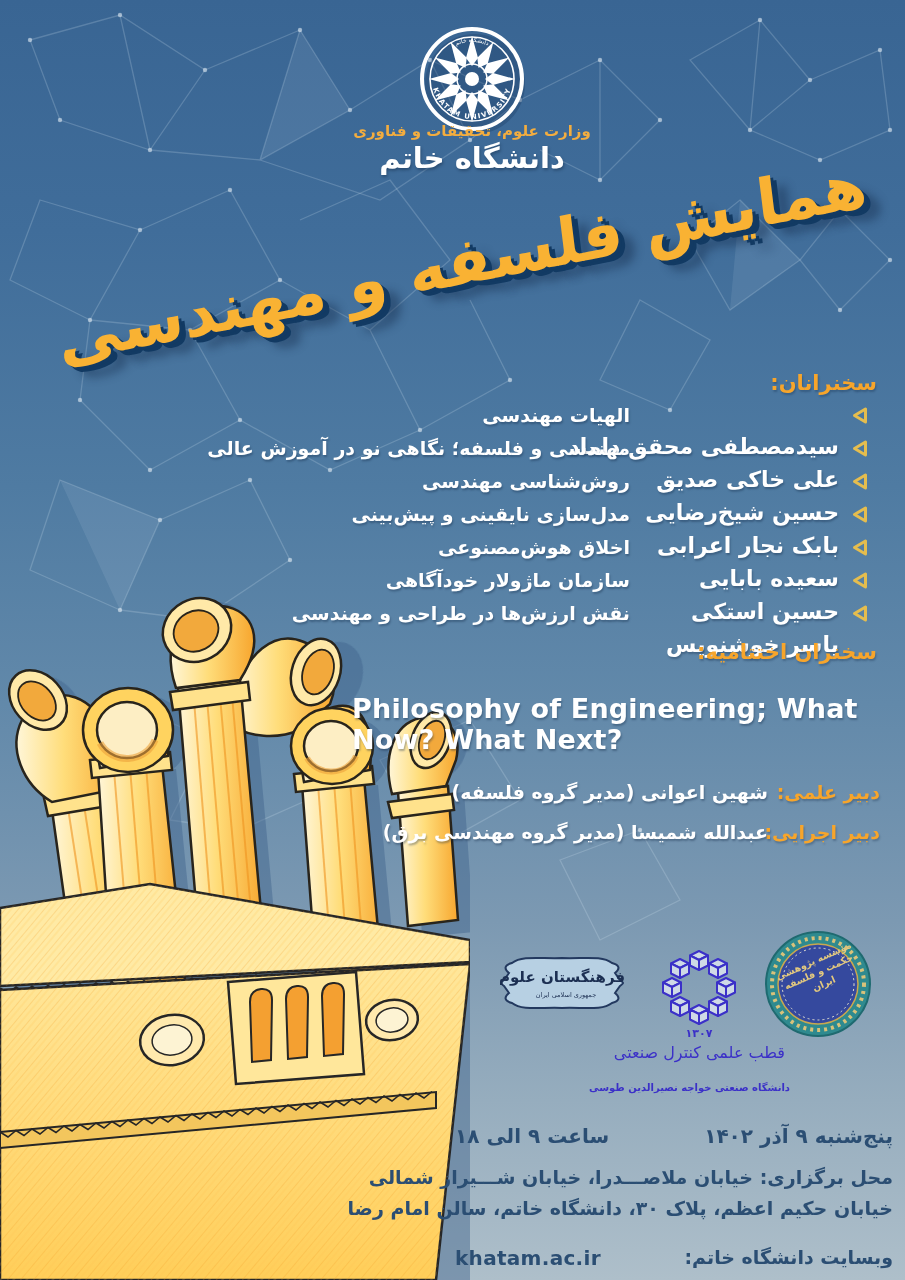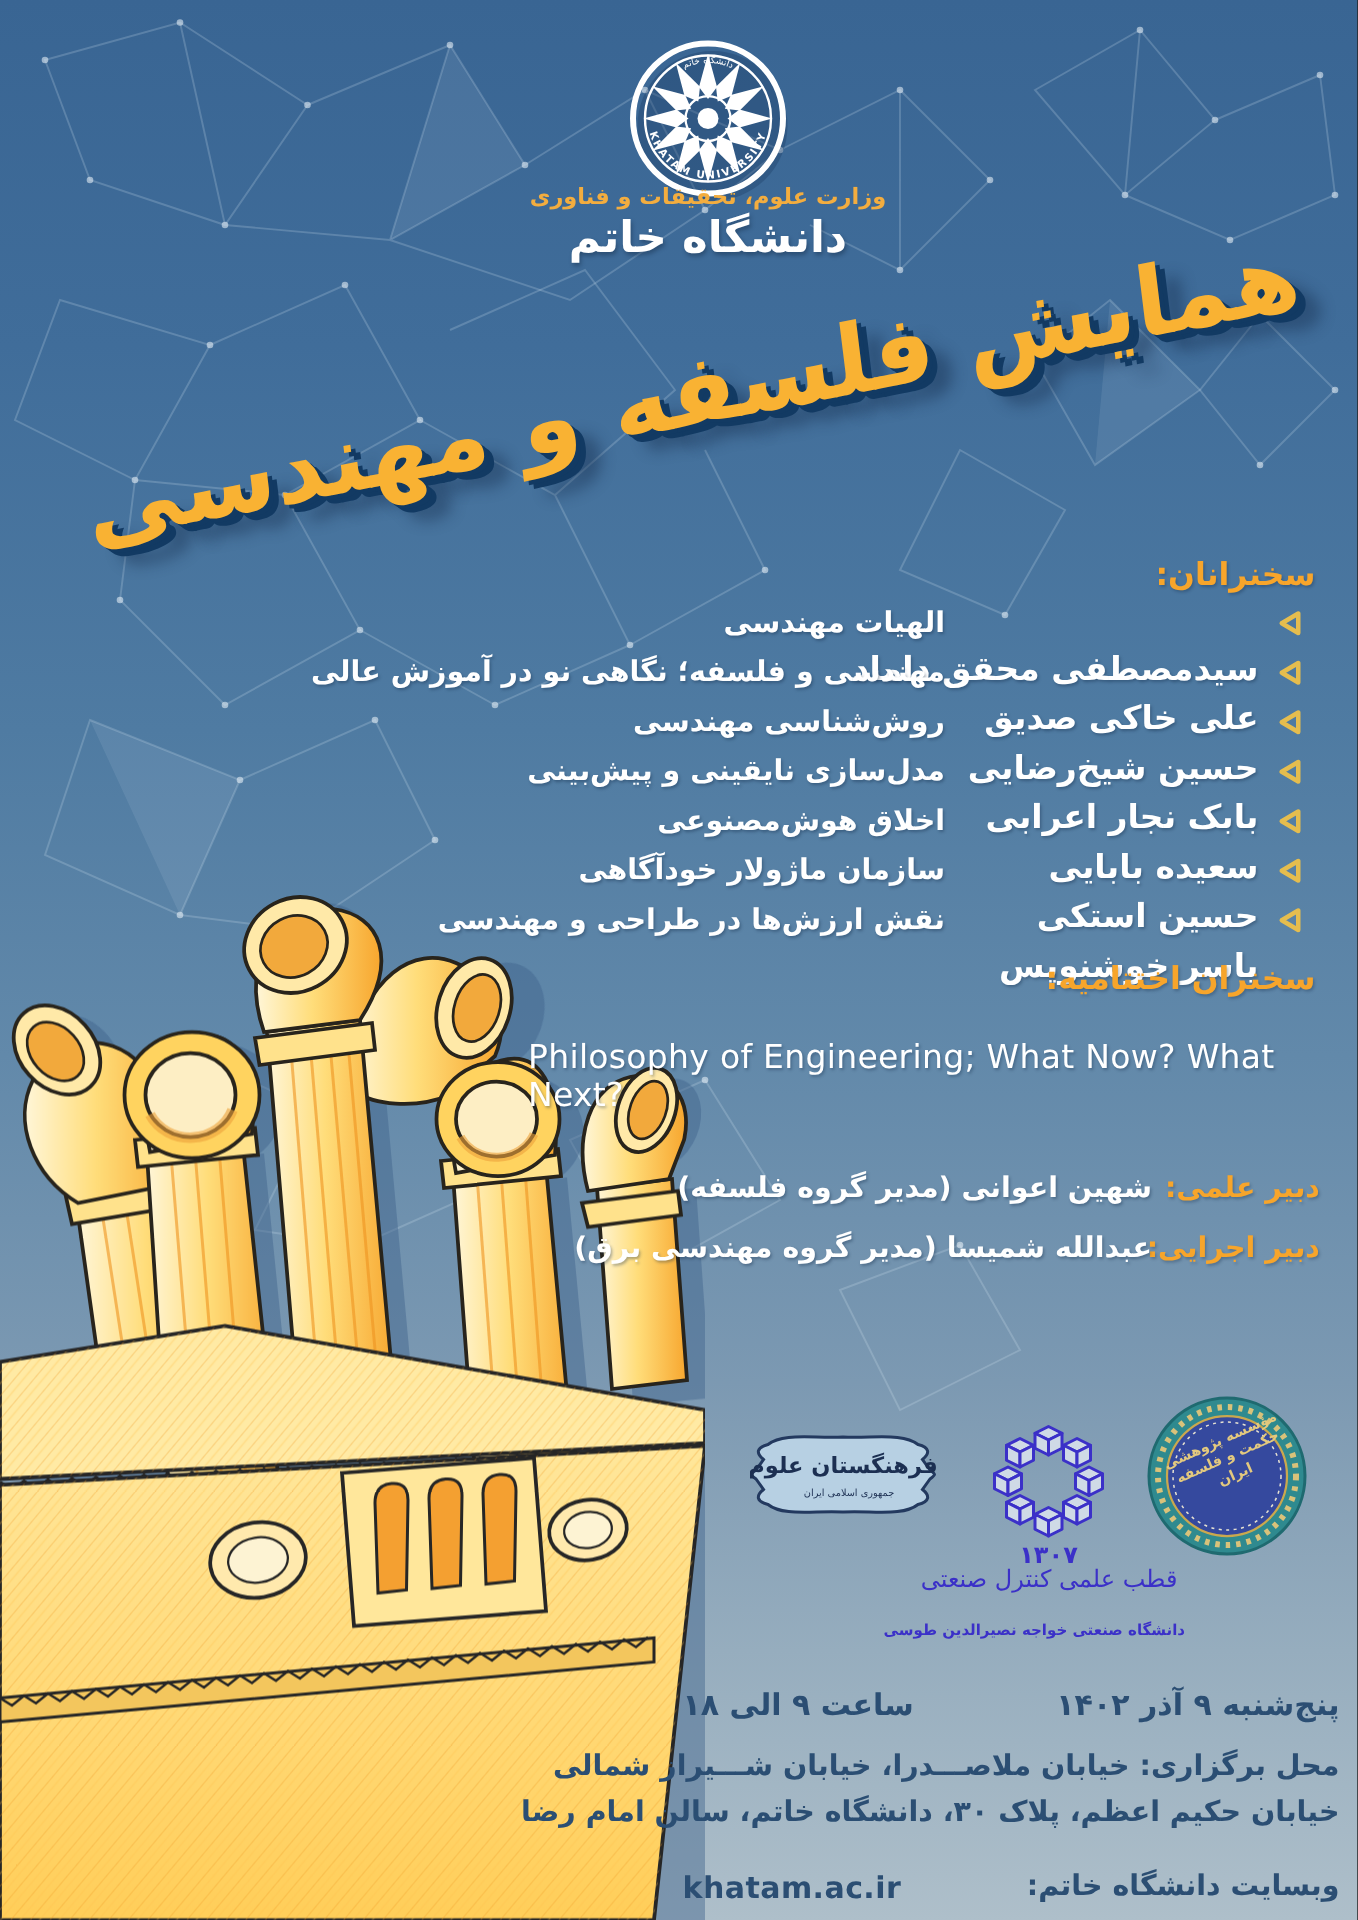--- a/index.html
+++ b/index.html
@@ -30,28 +30,28 @@
   .spk-heading{right:28px;top:371px;font-size:21px;font-weight:bold;}
   .sp-row{position:absolute;left:0;right:0;height:33px;}
   .sp-topic{position:absolute;right:275px;top:2px;font-size:19px;font-weight:bold;}
   .sp-name{position:absolute;right:66px;top:0;font-size:22px;font-weight:bold;margin-top:32px;}
   .sp-bullet{position:absolute;right:37px;top:4px;width:17px;height:19px;}
   
   .cl-heading{right:28px;top:640px;font-size:21px;font-weight:bold;}
   .cl-row{left:352px;top:660px;display:flex;align-items:center;gap:12px;}
   .cl-row svg{width:17px;height:19px;}
   .cl-name{font-size:23px;font-weight:bold;}
-  .cl-talk{left:352px;top:693px;font-size:22px;font-weight:normal;letter-spacing:.2px;}
+  .cl-talk{left:352px;top:693px;font-size:27px;font-weight:bold;letter-spacing:.2px;}
   
   .sec-label{position:absolute;right:25px;font-size:19px;font-weight:bold;}
   .sec-value{position:absolute;right:137px;font-size:19px;font-weight:bold;}
   
   .academy{left:500px;top:953px;width:124px;height:60px;}
   .knt-svg{left:653px;top:942px;width:92px;height:86px;}
-  .knt-year{left:653px;top:1027px;width:92px;text-align:center;font-size:16px;font-weight:bold;color:#3b30c8;}
+  .knt-year{left:653px;top:1027px;width:92px;text-align:center;font-size:11px;font-weight:bold;color:#3b30c8;}
   .knt-l1{left:615px;top:1043px;width:170px;text-align:center;font-size:16px;font-weight:normal;color:#3b30c8;}
   .knt-l2{left:610px;top:1082px;width:180px;text-align:center;font-size:10px;font-weight:bold;color:#3b30c8;}
   .inst-svg{left:764px;top:930px;width:108px;height:108px;}
   .inst-label{left:778px;top:954px;width:82px;transform:rotate(-24deg);font-size:9.5px;line-height:1.3;font-weight:bold;color:#e3c97e;text-align:center;white-space:normal;}
   
   .f-date{right:12px;top:1124px;font-size:20px;font-weight:bold;}
   .f-time{left:455px;top:1124px;font-size:20px;font-weight:bold;}
   .f-venue1{right:12px;top:1166px;font-size:19px;font-weight:bold;}
   .f-venue2{right:12px;top:1197px;font-size:19px;font-weight:bold;text-align:center;}
   .f-weblabel{right:12px;top:1246px;font-size:19px;font-weight:bold;}

